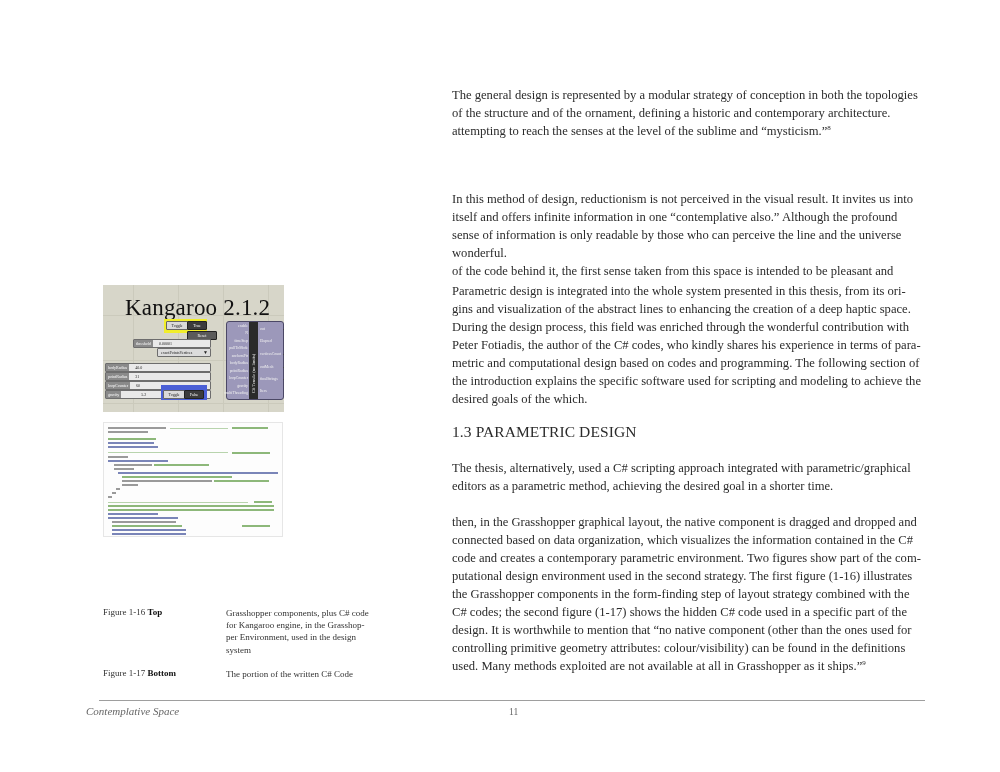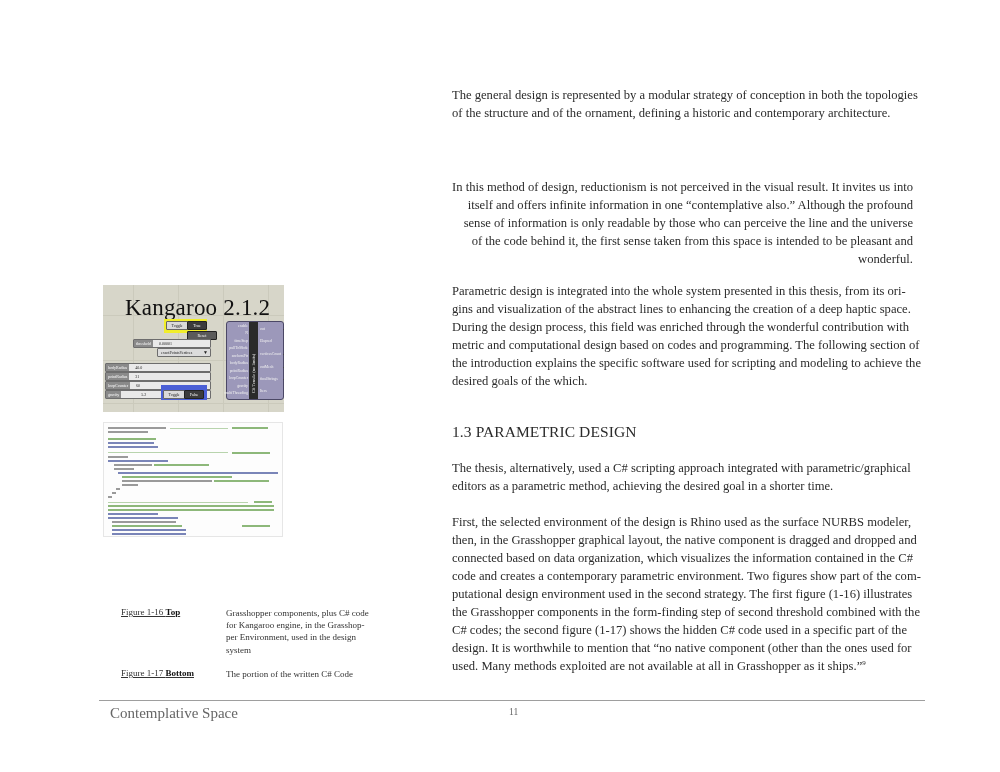--- a/index.html
+++ b/index.html
@@ -6,21 +6,21 @@
   body { width: 1000px; height: 772px; position: relative; overflow: hidden;
          font-family: "Liberation Serif", "DejaVu Serif", serif; color: #2a2a2a; }
   .page { position: absolute; left: 0; top: 0; width: 1000px; height: 772px; background: #fff; margin-left: 14px; }
 
   
   .main { position: absolute; left: 438px; top: 86px; width: 476px; font-size: 12.6px; line-height: 18px; color: #2b2b2b; }
   .para { margin: 0; }
   .line { display: block; white-space: nowrap; }
   .sup { font-size: 7px; vertical-align: super; line-height: 0; }
   .p1 { position: absolute; top: 0; }
-  .p2 { position: absolute; top: 92px; text-align: right; }
+  .p2 { position: absolute; top: 104px; }
   .p3 { position: absolute; top: 196px; }
   .heading { position: absolute; top: 337px; font-size: 15.5px; letter-spacing: 0.1px; color: #2b2b2b; white-space: nowrap; }
   .p4 { position: absolute; top: 373px; }
   .p5 { position: absolute; top: 427px; }
 
   
   .fig-kangaroo { position: absolute; left: 89px; top: 285px; width: 181px; height: 127px; background: #d7d6c9; overflow: hidden; }
   .fig-kangaroo .grid-v { position: absolute; top: 0; bottom: 0; width: 1px; background: #cbcabc; }
   .fig-kangaroo .grid-h { position: absolute; left: 0; right: 0; height: 1px; background: #cbcabc; }
   .k-title { position: absolute; left: 22px; top: 10px; font-size: 23px; color: #111; white-space: nowrap; letter-spacing: 0.2px; }
@@ -40,75 +40,77 @@
 
   
   .fig-code { position: absolute; left: 89px; top: 422px; width: 178px; height: 113px; background: #fdfdfd; border: 1px solid #e6e6e6; overflow: hidden; }
   .code-line { position: absolute; height: 1.6px; }
   .code-line.g { background: #8db87a; }
   .code-line.b { background: #7a85b8; }
   .code-line.k { background: #9a9a9a; }
   .code-dash { position: absolute; height: 1px; background: #b8d4ad; }
 
   
-  .cap-label { position: absolute; left: 107px; font-size: 9px; color: #333; white-space: nowrap; text-decoration: underline; }
+  .cap-label { position: absolute; left: 89px; font-size: 9px; color: #333; white-space: nowrap; }
   .cap-label b { font-weight: bold; color: #111; }
   .cap-text { position: absolute; left: 212px; width: 160px; font-size: 9px; line-height: 12.2px; color: #333; }
   .cap1 { top: 607px; }
   .cap2 { top: 668px; }
 
   
   .footer-rule { position: absolute; left: 85px; top: 700px; width: 826px; height: 1px; background: #9e9e9e; }
-  .footer-left { position: absolute; left: 96px; top: 705px; font-size: 15px; color: #666; white-space: nowrap; }
+  .footer-left { position: absolute; left: 72px; top: 705px; font-size: 11px; color: #666; white-space: nowrap; font-style: italic; }
   .footer-num { position: absolute; left: 495px; top: 707px; font-size: 9.5px; color: #666; }
 </style>
 </head>
 <body>
 
 <div class="page">
 
   <div class="main">
     <p class="para p1">
       <span class="line">The general design is represented by a modular strategy of conception in both the topologies</span>
       <span class="line">of the structure and of the ornament, defining a historic and contemporary architecture.</span>
+      <span class="line"><span>attempting to reach the senses at the level of the sublime and “mysticism.”</span><span class="sup">8</span></span>
     </p>
 
     <p class="para p2">
       <span class="line">In this method of design, reductionism is not perceived in the visual result. It invites us into</span>
       <span class="line">itself and offers infinite information in one “contemplative also.” Although the profound</span>
       <span class="line">sense of information is only readable by those who can perceive the line and the universe</span>
+      <span class="line">wonderful.</span>
       <span class="line">of the code behind it, the first sense taken from this space is intended to be pleasant and</span>
-      <span class="line">wonderful.</span>
     </p>
 
     <p class="para p3">
       <span class="line">Parametric design is integrated into the whole system presented in this thesis, from its ori-</span>
       <span class="line">gins and visualization of the abstract lines to enhancing the creation of a deep haptic space.</span>
       <span class="line">During the design process, this field was enriched through the wonderful contribution with</span>
+      <span class="line">Peter Fotiadis, the author of the C# codes, who kindly shares his experience in terms of para-</span>
       <span class="line">metric and computational design based on codes and programming. The following section of</span>
       <span class="line">the introduction explains the specific software used for scripting and modeling to achieve the</span>
       <span class="line">desired goals of the which.</span>
     </p>
 
     <div class="heading">1.3 PARAMETRIC DESIGN</div>
 
     <p class="para p4">
       <span class="line">The thesis, alternatively, used a C# scripting approach integrated with parametric/graphical</span>
       <span class="line">editors as a parametric method, achieving the desired goal in a shorter time.</span>
     </p>
 
     <p class="para p5">
-      <span class="line">First, the selected environment of the design is Rhino used as the surface NURBS modeler,</span>
       <span class="line">then, in the Grasshopper graphical layout, the native component is dragged and dropped and</span>
       <span class="line">connected based on data organization, which visualizes the information contained in the C#</span>
       <span class="line">code and creates a contemporary parametric environment. Two figures show part of the com-</span>
       <span class="line">putational design environment used in the second strategy. The first figure (1-16) illustrates</span>
-      <span class="line">the Grasshopper components in the form-finding step of second threshold combined with the</span>
+      <span class="line">the Grasshopper components in the form-finding step of layout strategy combined with the</span>
       <span class="line">C# codes; the second figure (1-17) shows the hidden C# code used in a specific part of the</span>
       <span class="line">design. It is worthwhile to mention that “no native component (other than the ones used for</span>
+      <span class="line">controlling primitive geometry attributes: colour/visibility) can be found in the definitions</span>
       <span class="line"><span>used. Many methods exploited are not available at all in Grasshopper as it ships.”</span><span class="sup">9</span></span>
     </p>
   </div>
 
   <div class="fig-kangaroo">
     <div class="grid-v" style="left:30px"></div>
     <div class="grid-v" style="left:75px"></div>
     <div class="grid-v" style="left:120px"></div>
     <div class="grid-v" style="left:165px"></div>
     <div class="grid-h" style="top:30px"></div>

